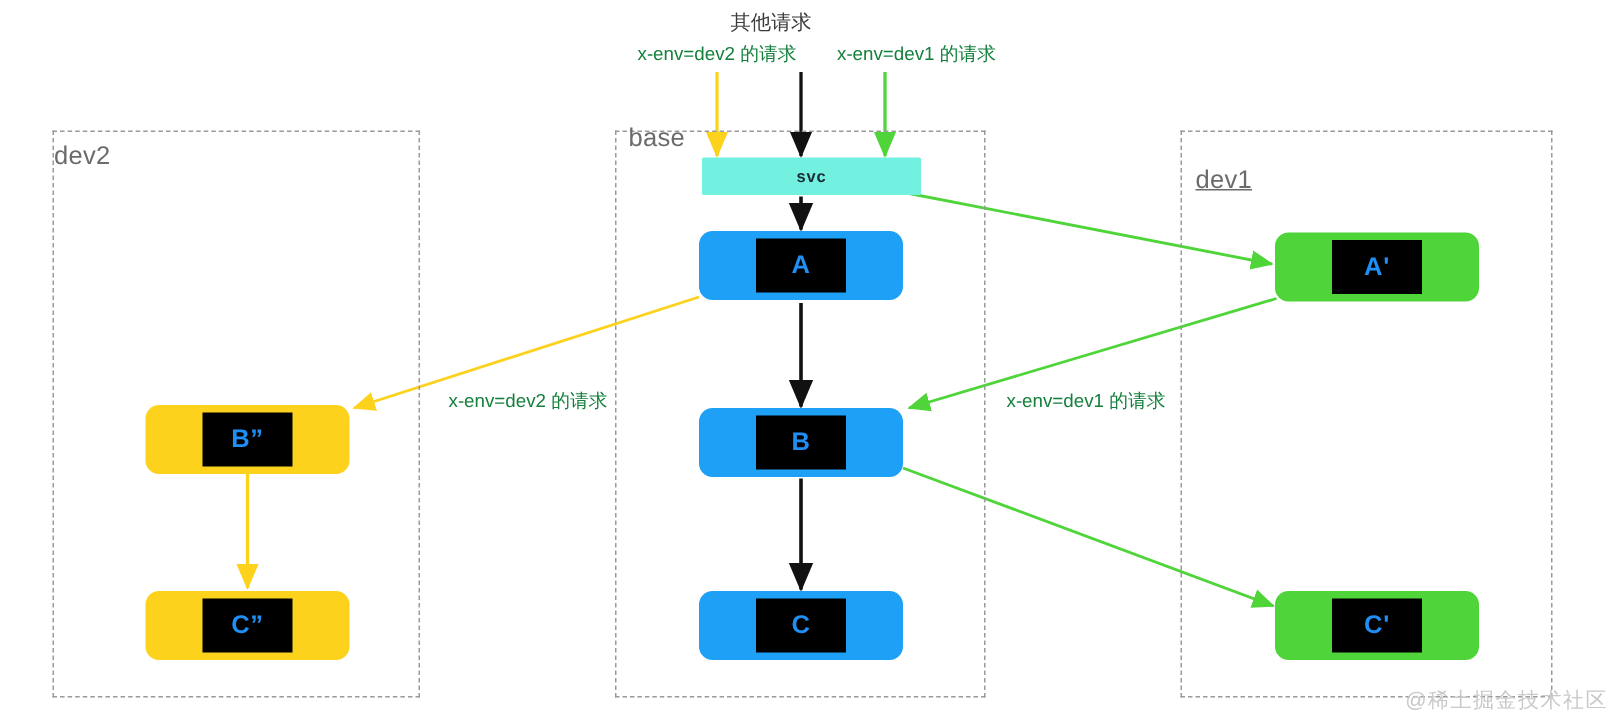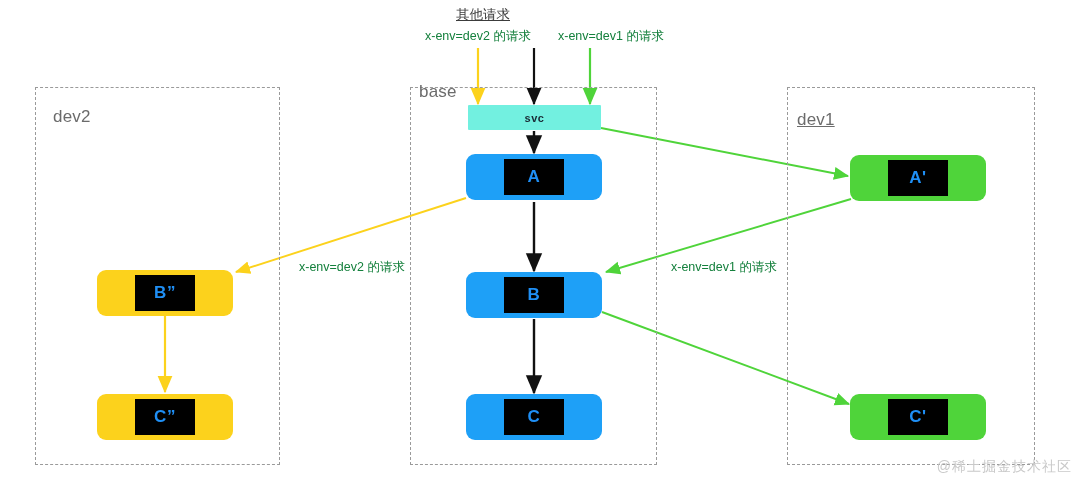--- a/index.html
+++ b/index.html
@@ -101,33 +101,33 @@
 
     <line x1="601" y1="128" x2="848" y2="176" stroke="#4fd43a" stroke-width="1.9" marker-end="url(#ah-green)"></line>
     <line x1="851" y1="199" x2="606" y2="272" stroke="#4fd43a" stroke-width="1.9" marker-end="url(#ah-green)"></line>
     <line x1="602" y1="312" x2="849" y2="404" stroke="#4fd43a" stroke-width="1.9" marker-end="url(#ah-green)"></line>
 
     <line x1="466" y1="198" x2="236" y2="272" stroke="#fcd21c" stroke-width="1.9" marker-end="url(#ah-yellow)"></line>
     <line x1="165" y1="314" x2="165" y2="392" stroke="#fcd21c" stroke-width="2.2" marker-end="url(#ah-yellow)"></line>
   </svg>
 
   <div class="zone" style="left:35px;top:87px;width:245px;height:378px;"></div>
-  <div class="zone-label" style="left:53px;top:94px;margin-top:13px;">dev2</div>
+  <div class="zone-label" style="left:36px;top:94px;">dev2</div>
 
   <div class="zone" style="left:410px;top:87px;width:247px;height:378px;"></div>
   <div class="zone-label" style="left:419px;top:82px;">base</div>
 
   <div class="zone" style="left:787px;top:87px;width:248px;height:378px;"></div>
   <div class="zone-label" style="left:797px;top:110px;text-decoration:underline;">dev1</div>
 
-  <div class="flabel big" style="left:483px;top:6px;transform:translateX(-50%);text-decoration:underline;">其他请求</div>
+  <div class="flabel big" style="left:514px;top:6px;transform:translateX(-50%);">其他请求</div>
   <div class="flabel" style="left:425px;top:28px;">x-env=dev2 的请求</div>
   <div class="flabel" style="left:558px;top:28px;">x-env=dev1 的请求</div>
 
-  <div class="svcbox" style="left:468px;top:105px;width:133px;height:25px;">svc</div>
+  <div class="svcbox" style="left:468px;top:105px;width:146px;height:25px;">svc</div>
 
   <div class="node blue" style="left:466px;top:154px;width:136px;height:46px;">
     <span class="chip">A</span>
   </div>
   <div class="node blue" style="left:466px;top:272px;width:136px;height:46px;">
     <span class="chip">B</span>
   </div>
   <div class="node blue" style="left:466px;top:394px;width:136px;height:46px;">
     <span class="chip">C</span>
   </div>

